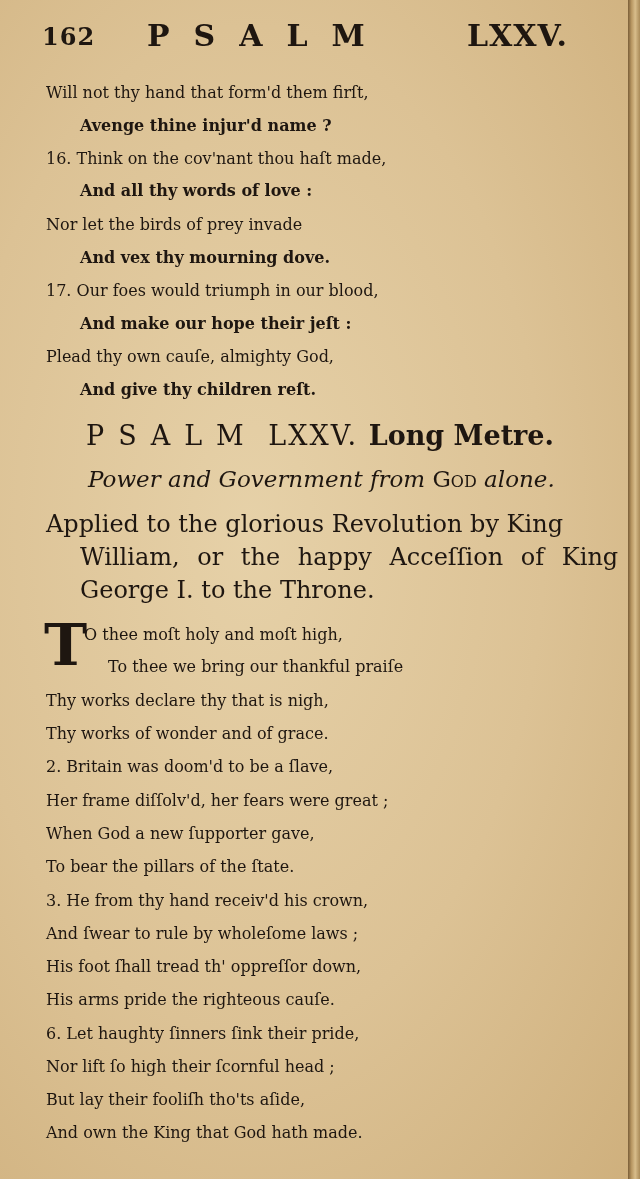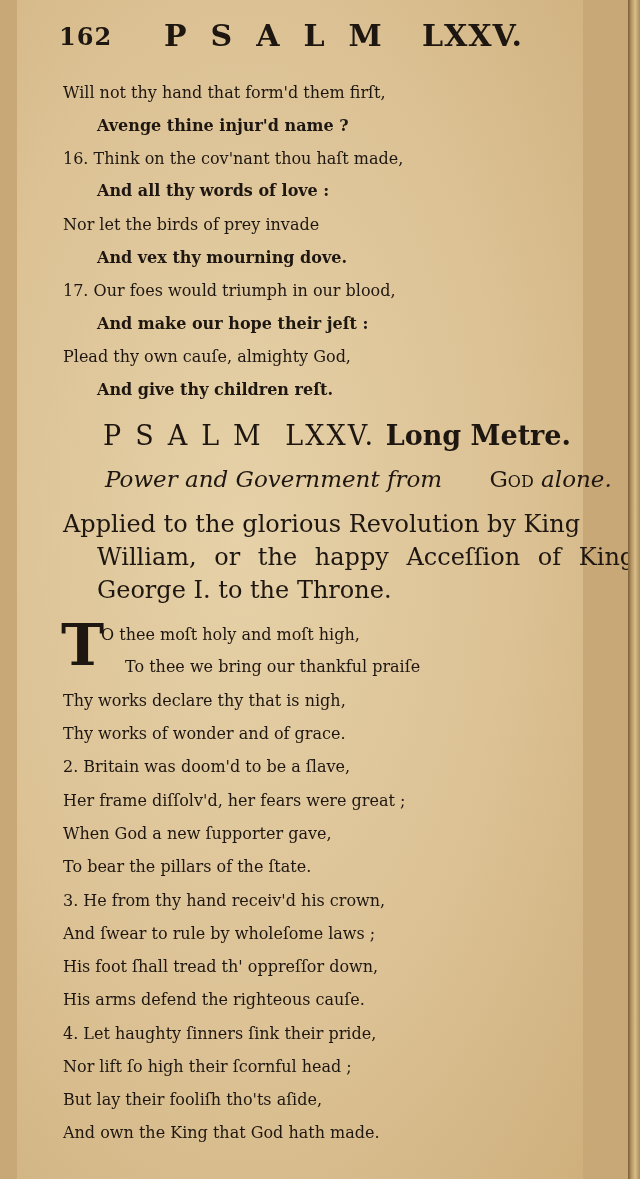--- a/index.html
+++ b/index.html
@@ -2,21 +2,21 @@
 <html><head>
   <meta charset="utf-8">
   <style>
     html, body { margin:0; padding:0; }
     body {
       width:640px; height:1179px; overflow:hidden;
       background:#c9a877;
       font-family:"DejaVu Serif", serif;
     }
     .page {
-      position:absolute; left:17px; top:0; width:566px; height:1179px;
+      position:absolute; left:0; top:0; width:628px; height:1179px;
       background: radial-gradient(ellipse at 40% 45%, #e6d1a8 0%, #dcc295 55%, #cfb07d 100%);
       color:#1e1610;
     }
     .edge {
       position:absolute; left:628px; top:0; width:12px; height:1179px;
       background: linear-gradient(90deg, #7a5e38 0%, #b99863 30%, #d8bd8b 60%, #a98a58 100%);
     }
     .running-head {
       position:absolute; top:18px; left:42px; right:60px; height:40px;
       font-size:30px; font-weight:bold; letter-spacing:1px;
@@ -30,21 +30,21 @@
     }
     .ind { left:80px;font-weight:bold; }
     .title {
       position:absolute; top:420px; left:86px; font-size:27px; letter-spacing:2px; white-space:nowrap;
     }
     .title .ps { letter-spacing:14px; }
     .title .metre { font-weight:bold; letter-spacing:0;text-align:center; }
     .subtitle {
       position:absolute; top:466px; left:88px; font-size:23px; font-style:italic; white-space:nowrap;
     }
-    .subtitle .god { font-style:normal; font-variant:small-caps;margin-left:40px; }
+    .subtitle .god { font-style:normal; font-variant:small-caps; }
     .note { position:absolute; left:46px; font-size:24px; white-space:nowrap;text-align:right; }
     .dropcap {
       position:absolute; left:44px; top:616px; font-size:58px; line-height:58px; font-weight:bold;
     }
   </style>
 </head>
 <body>
 
 <div class="page">
   <div class="running-head">
@@ -91,20 +91,20 @@
     <div class="line" style="top:652px; left:108px">To thee we bring our thankful praiſe</div>
     <div class="line" style="top:686px">Thy works declare thy that is nigh,</div>
     <div class="line" style="top:719px">Thy works of wonder and of grace.</div>
     <div class="line" style="top:752px">2. Britain was doom'd to be a ſlave,</div>
     <div class="line" style="top:786px">Her frame diſſolv'd, her fears were great ;</div>
     <div class="line" style="top:819px">When God a new ſupporter gave,</div>
     <div class="line" style="top:852px">To bear the pillars of the ſtate.</div>
     <div class="line" style="top:886px">3. He from thy hand receiv'd his crown,</div>
     <div class="line" style="top:919px">And ſwear to rule by wholeſome laws ;</div>
     <div class="line" style="top:952px">His foot ſhall tread th' oppreſſor down,</div>
-    <div class="line" style="top:985px">His arms defend the righteous cauſe.</div>
-    <div class="line" style="top:1019px">4. Let haughty ſinners ſink their pride,</div>
+    <div class="line" style="top:985px">His arms pride the righteous cauſe.</div>
+    <div class="line" style="top:1019px">6. Let haughty ſinners ſink their pride,</div>
     <div class="line" style="top:1052px">Nor lift ſo high their ſcornful head ;</div>
     <div class="line" style="top:1085px">But lay their fooliſh tho'ts aſide,</div>
     <div class="line" style="top:1118px">And own the King that God hath made.</div>
   </div>
 </div>
 <div class="edge"></div>
 
 </body></html>

